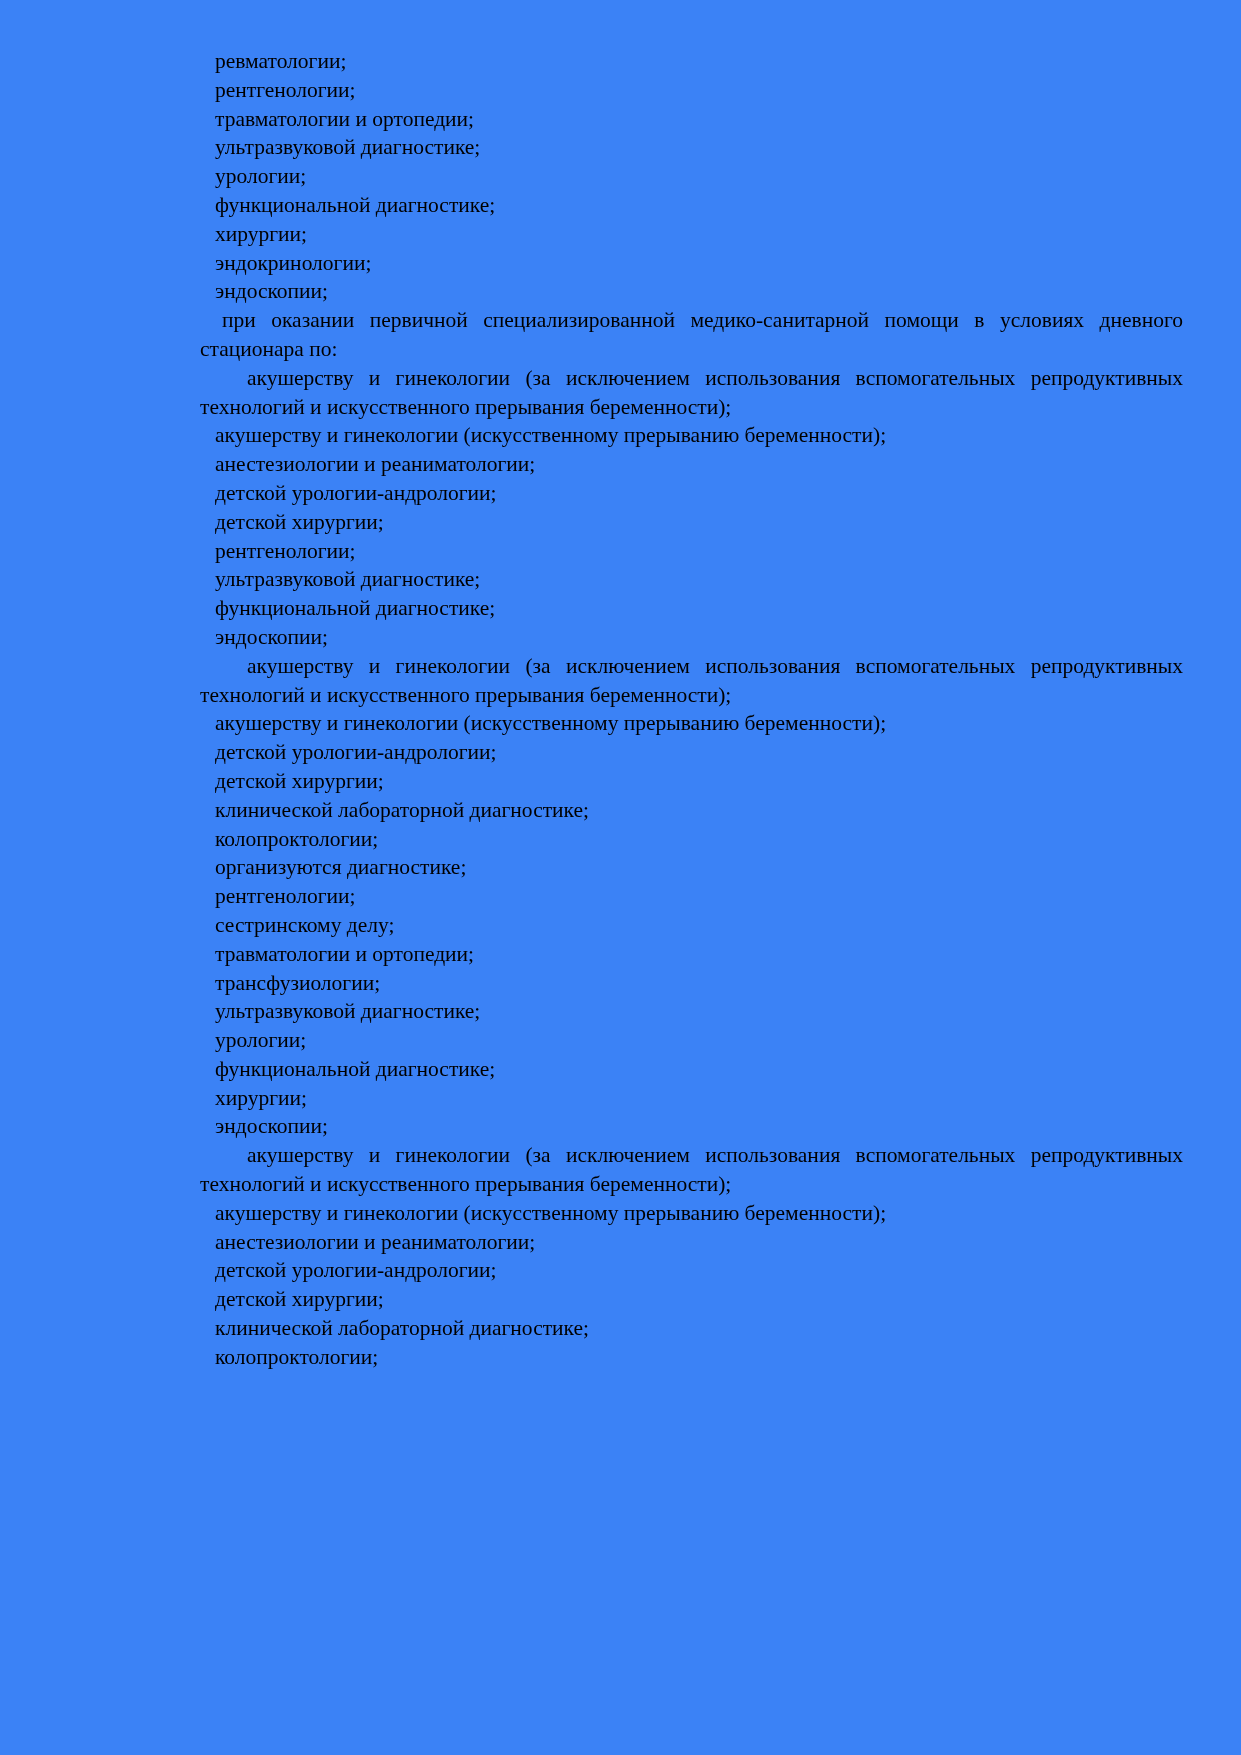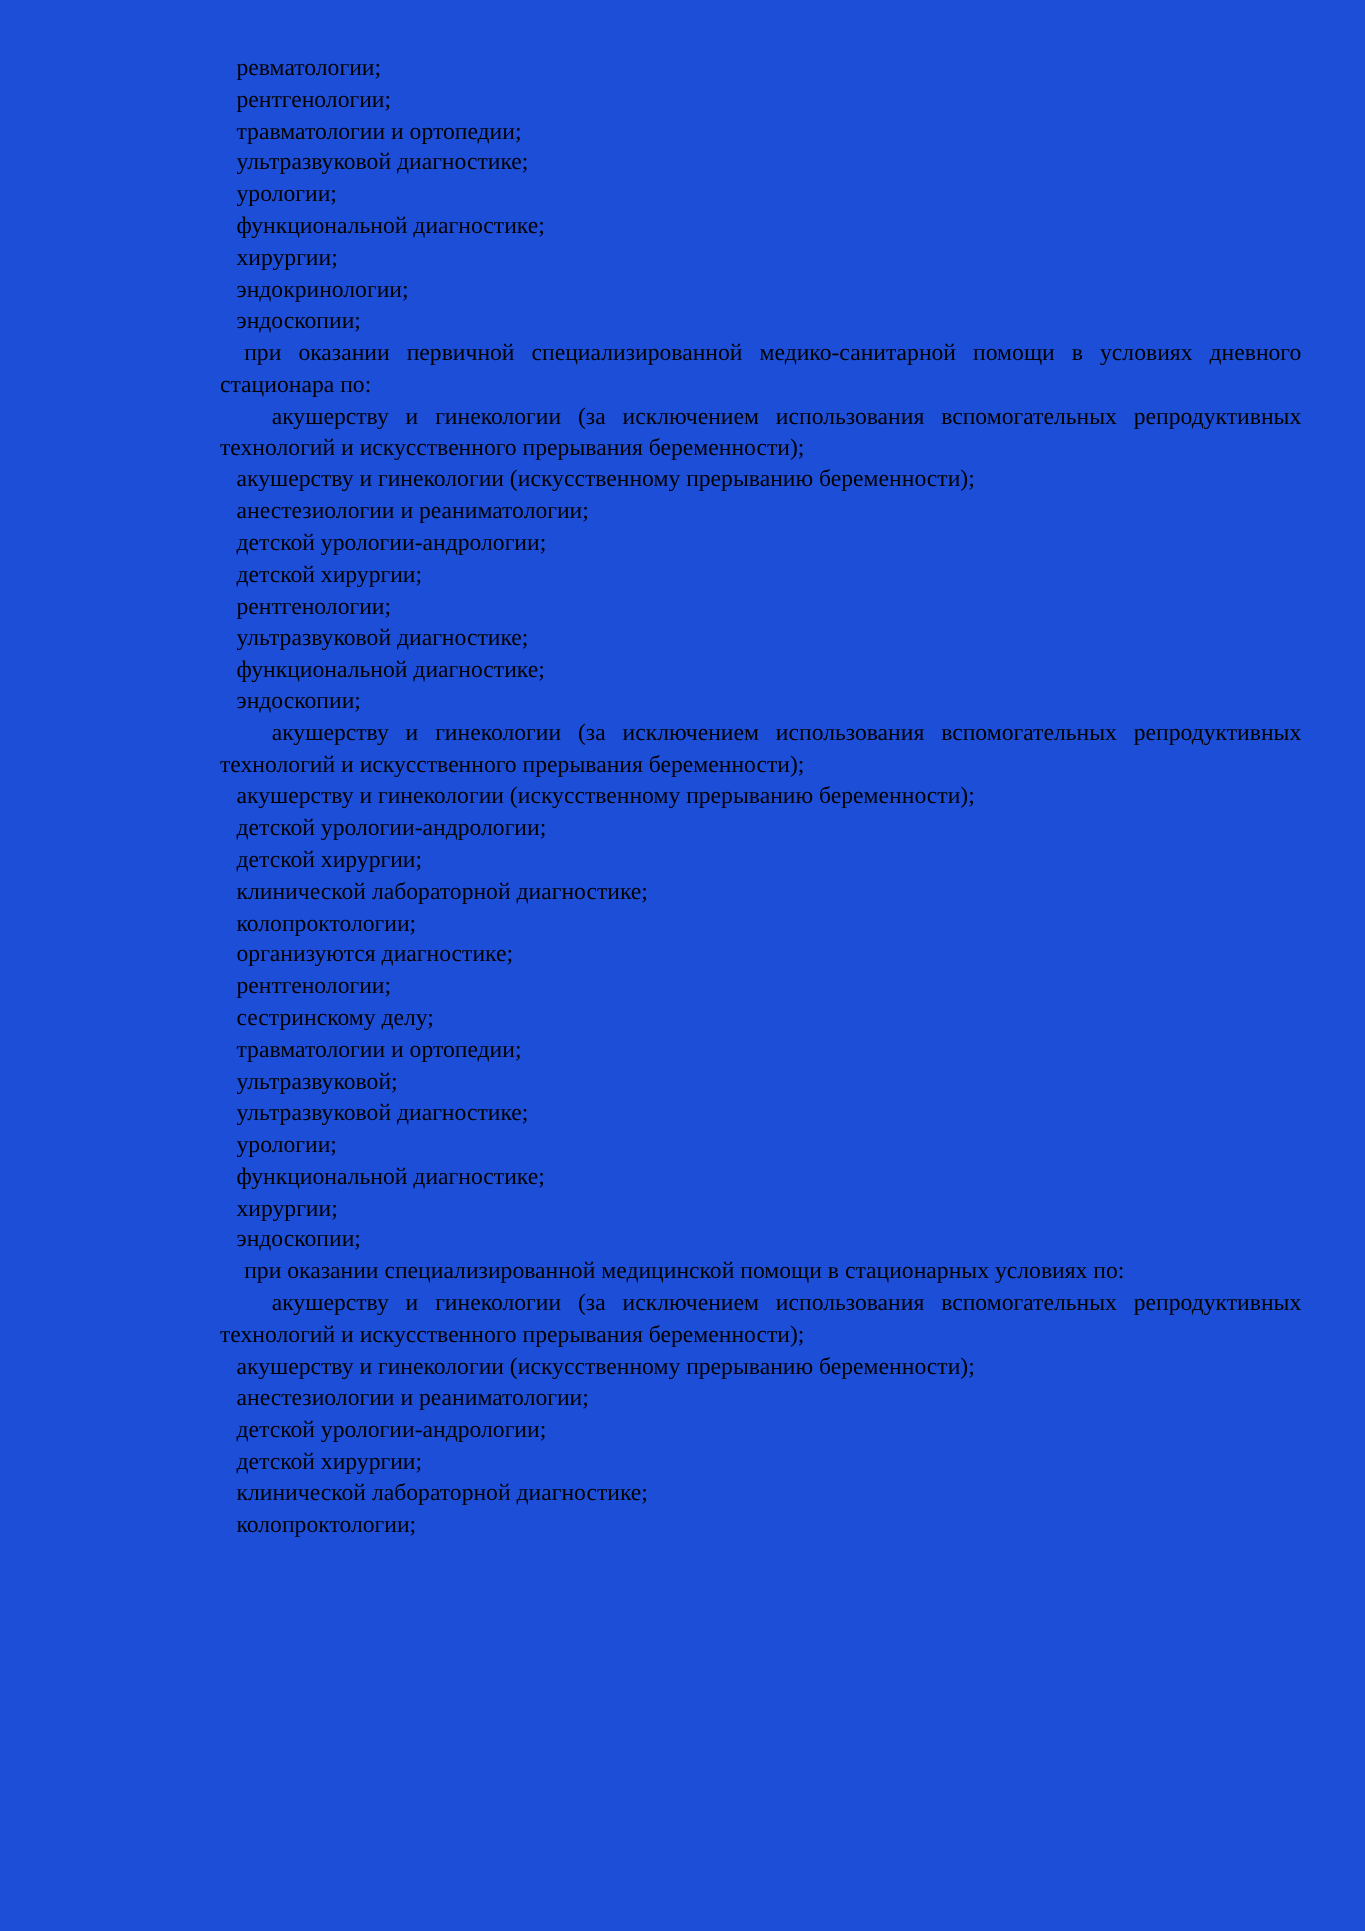--- a/index.html
+++ b/index.html
@@ -4,21 +4,21 @@
 <style>
   html, body {
     margin: 0;
     padding: 0;
     background: #ffffff;
   }
   .page {
     position: relative;
     width: 1241px;
     height: 1755px;
-    background: #1d4ed8;
+    background: #3b82f6;
     overflow: hidden;
     font-family: "Liberation Serif", "DejaVu Serif", serif;
     color: #000000;
   }
   .doc-body {
     position: absolute;
     left: 200px;
     top: 47px;
     width: 983px;
     font-size: 21.5px;
@@ -79,27 +79,26 @@
       <p class="deep">акушерству и гинекологии (за исключением использования вспомогательных репродуктивных технологий и искусственного прерывания беременности);</p>
       <p class="item">акушерству и гинекологии (искусственному прерыванию беременности);</p>
       <p class="item">детской урологии-андрологии;</p>
       <p class="item">детской хирургии;</p>
       <p class="item">клинической лабораторной диагностике;</p>
       <p class="item">колопроктологии;</p>
       <p class="item">организуются диагностике;</p>
       <p class="item">рентгенологии;</p>
       <p class="item">сестринскому делу;</p>
       <p class="item">травматологии и ортопедии;</p>
-      <p class="item">ультразвуковой;</p>
+      <p class="item">трансфузиологии;</p>
       <p class="item">ультразвуковой диагностике;</p>
       <p class="item">урологии;</p>
       <p class="item">функциональной диагностике;</p>
       <p class="item">хирургии;</p>
       <p class="item">эндоскопии;</p>
-      <p class="para">при оказании специализированной медицинской помощи в стационарных условиях по:</p>
       <p class="deep">акушерству и гинекологии (за исключением использования вспомогательных репродуктивных технологий и искусственного прерывания беременности);</p>
       <p class="item">акушерству и гинекологии (искусственному прерыванию беременности);</p>
       <p class="item">анестезиологии и реаниматологии;</p>
       <p class="item">детской урологии-андрологии;</p>
       <p class="item">детской хирургии;</p>
       <p class="item">клинической лабораторной диагностике;</p>
       <p class="item">колопроктологии;</p>
     </div>
 </div>
 

